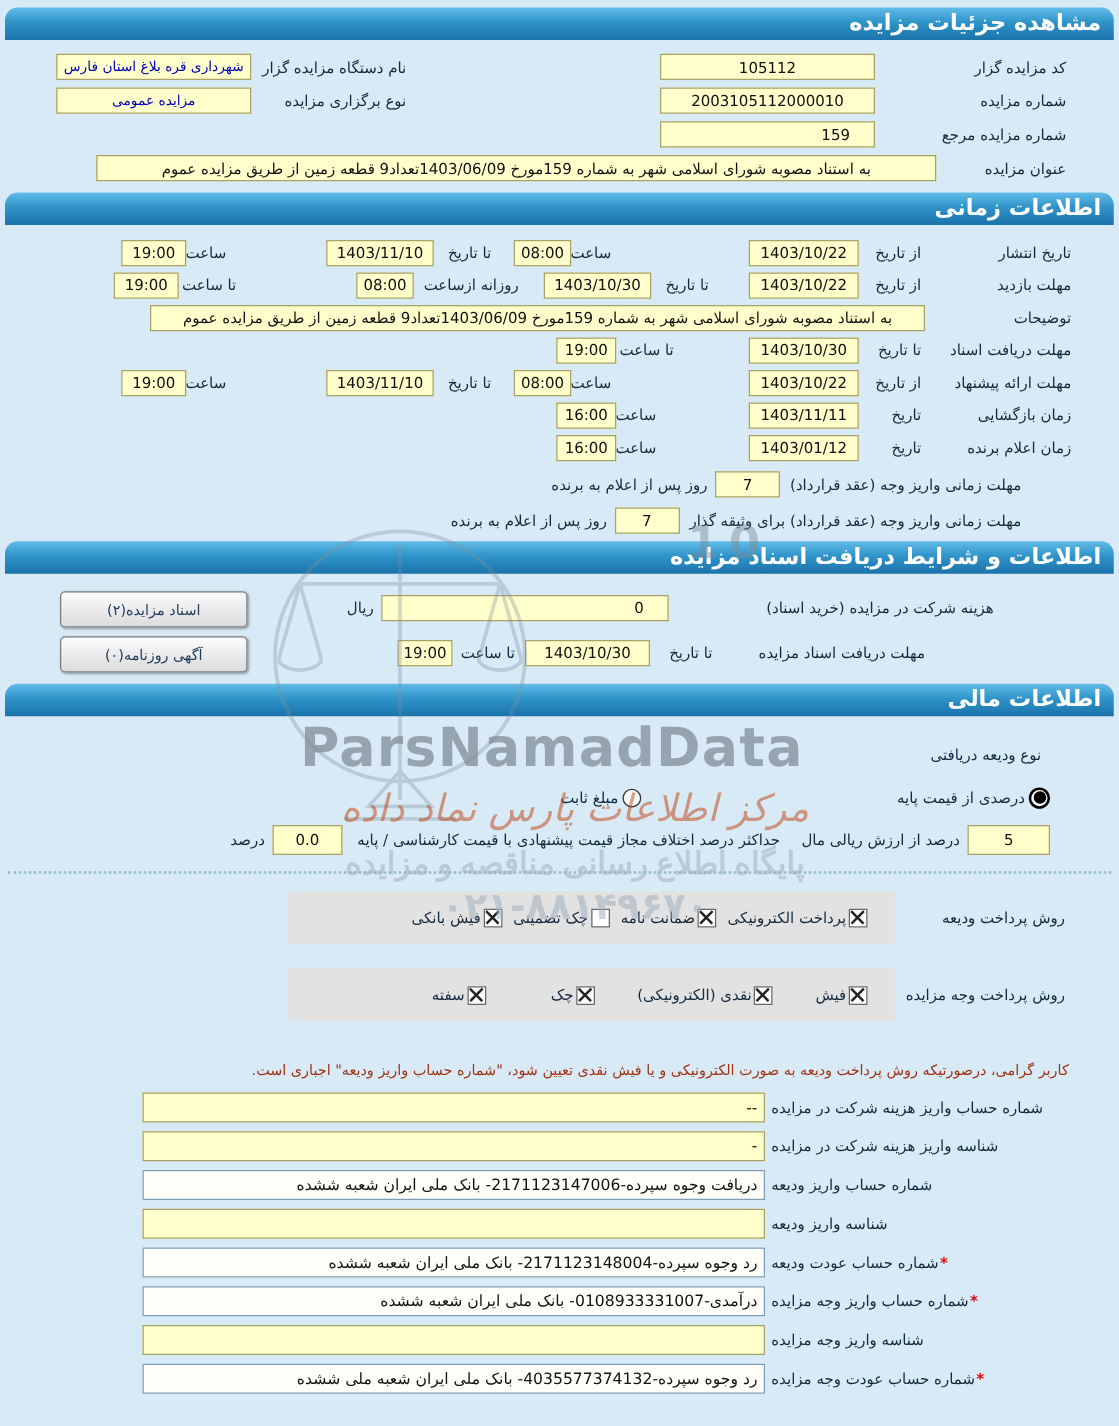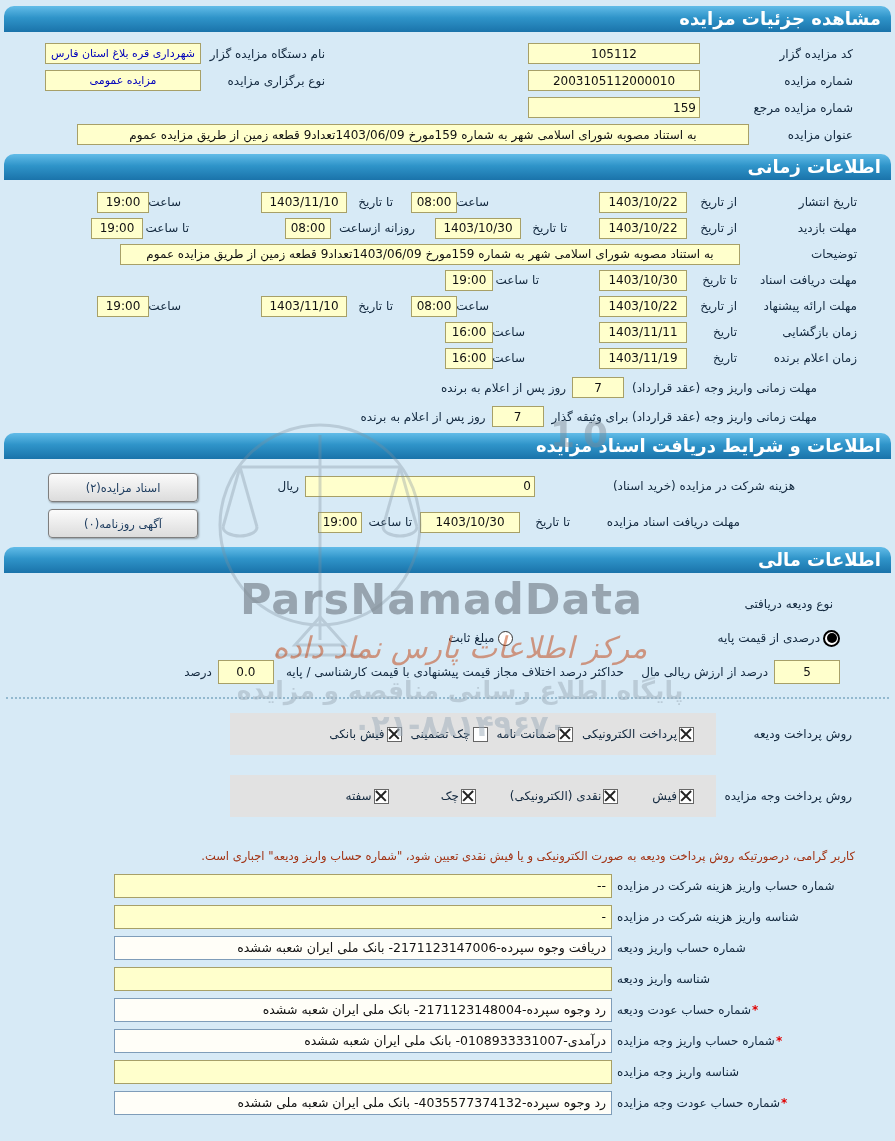--- a/index.html
+++ b/index.html
@@ -12,21 +12,21 @@
        color:#fff;font-size:18px;font-weight:bold;padding-right:10px;box-sizing:border-box;}
   .bar.first{margin-top:6px;}
   
   .row{display:flex;align-items:center;direction:rtl;font-size:12px;color:#13293f;}
   .lbl{white-space:nowrap;}
   
   .inp{background:#ffffcc;border:1px solid #a7a068;height:21px;box-sizing:border-box;
        display:flex;align-items:center;justify-content:center;font-size:12px;color:#111;
        direction:ltr;white-space:nowrap;overflow:hidden;flex:none;}
   .inp.blue{color:#0000bb;font-size:11px;}
-  .inp.alignR{justify-content:flex-end;padding-right:3px;}
+  .inp.alignR{justify-content:flex-end;padding-right:19px;}
   .sp{flex:none;}
   
   .sec1{padding:8px 0 6px;}
   .g-row{height:27px;}
   .sec2{padding:9px 0 4px;}
   .t-row{height:26px;}
   .t-lbl{width:118px;text-align:right;}
   .t-sub{width:50px;margin-right:2px;}
   .pay-row{height:25px;margin-top:4px;padding-right:78px;}
   .sec3{padding:12px 0 10px;position:relative;}
@@ -60,21 +60,21 @@
   .acct-inp.filled{background:#fffef8;border:1px solid #7f9db9;}
   
   #wm{position:absolute;inset:0;pointer-events:none;z-index:50;}
   .wm-brand{position:absolute;left:240px;top:574px;font-size:43px;font-weight:bold;color:#7f8a94;
             opacity:.72;letter-spacing:1px;direction:ltr;font-family:"DejaVu Sans",sans-serif;}
   .wm-digits{position:absolute;left:550px;top:414px;font-size:36px;font-weight:bold;color:#7e8b97;
              opacity:.45;direction:ltr;line-height:42px;letter-spacing:8px;}
   .wm-line1{position:absolute;left:170px;top:630px;width:580px;text-align:center;font-size:30px;
             font-style:italic;color:#c2410c;opacity:.5;}
   .wm-line2{position:absolute;left:170px;top:676px;width:580px;text-align:center;font-size:25px;
-            font-weight:bold;color:#a3b2bf;opacity:.55;}
+            font-weight:bold;color:#a3b2bf;opacity:.55;font-family:Liberation Serif, serif;}
   .wm-phone{position:absolute;left:250px;top:708px;width:420px;text-align:center;font-size:30px;
             font-weight:bold;color:#a3b2bf;opacity:.55;direction:ltr;}
   .wm-svg{position:absolute;left:205px;top:405px;opacity:.33;}
 </style>
 </head>
 <body>
 
 <div id="page">
 
   <div class="bar first">
@@ -187,21 +187,21 @@
       <div class="inp" style="width:88px">1403/11/11</div>
       <span class="sp" style="width:74px"></span>
       <span class="lbl" style="width:32px">ساعت</span>
       <div class="inp" style="width:48px">16:00</div>
     </div>
 
     <div class="row t-row">
       <span class="sp" style="width:38px"></span>
       <span class="lbl t-lbl">زمان اعلام برنده</span>
       <span class="lbl t-sub">تاریخ</span>
-      <div class="inp" style="width:88px">1403/11/19</div>
+      <div class="inp" style="width:88px">1403/01/12</div>
       <span class="sp" style="width:74px"></span>
       <span class="lbl" style="width:32px">ساعت</span>
       <div class="inp" style="width:48px">16:00</div>
     </div>
 
     <div class="row pay-row">
       <span class="lbl">مهلت زمانی واریز وجه (عقد قرارداد)</span>
       <span class="sp" style="width:8px"></span>
       <div class="inp" style="width:52px">7</div>
       <span class="sp" style="width:6px"></span>

